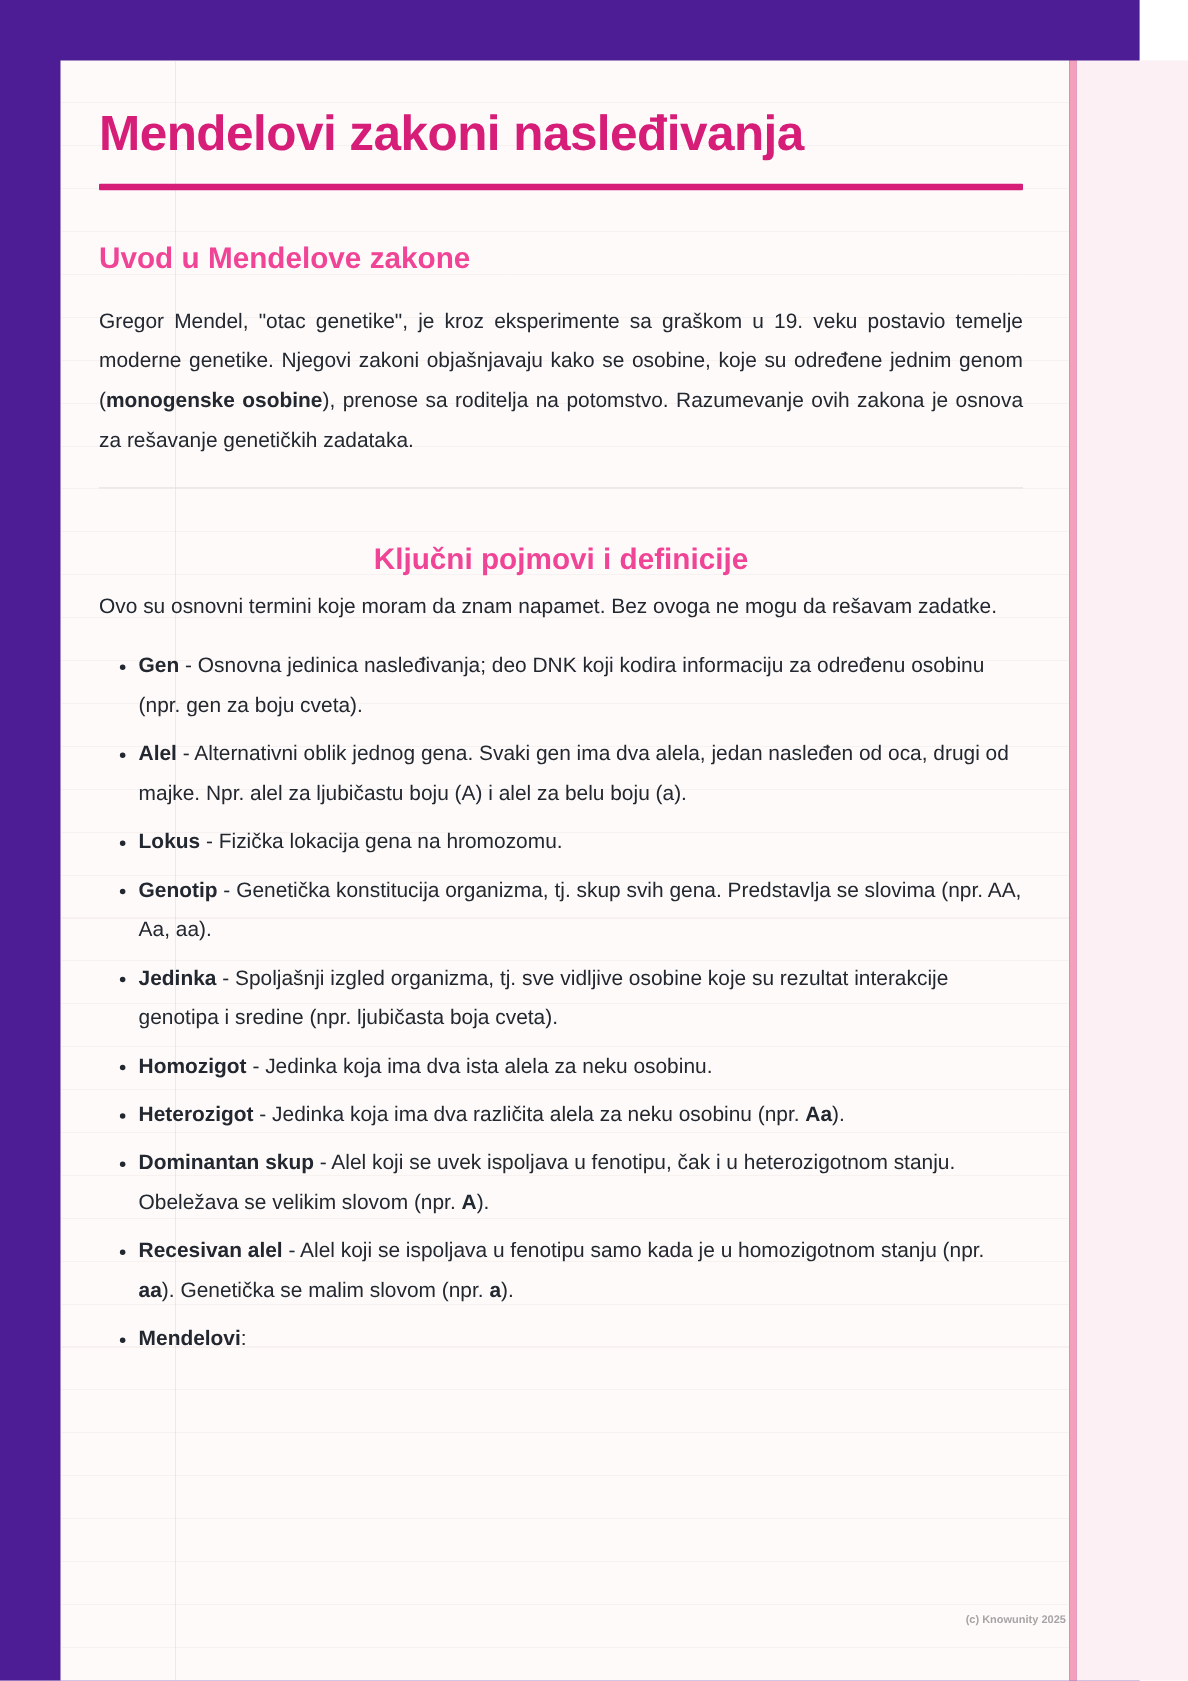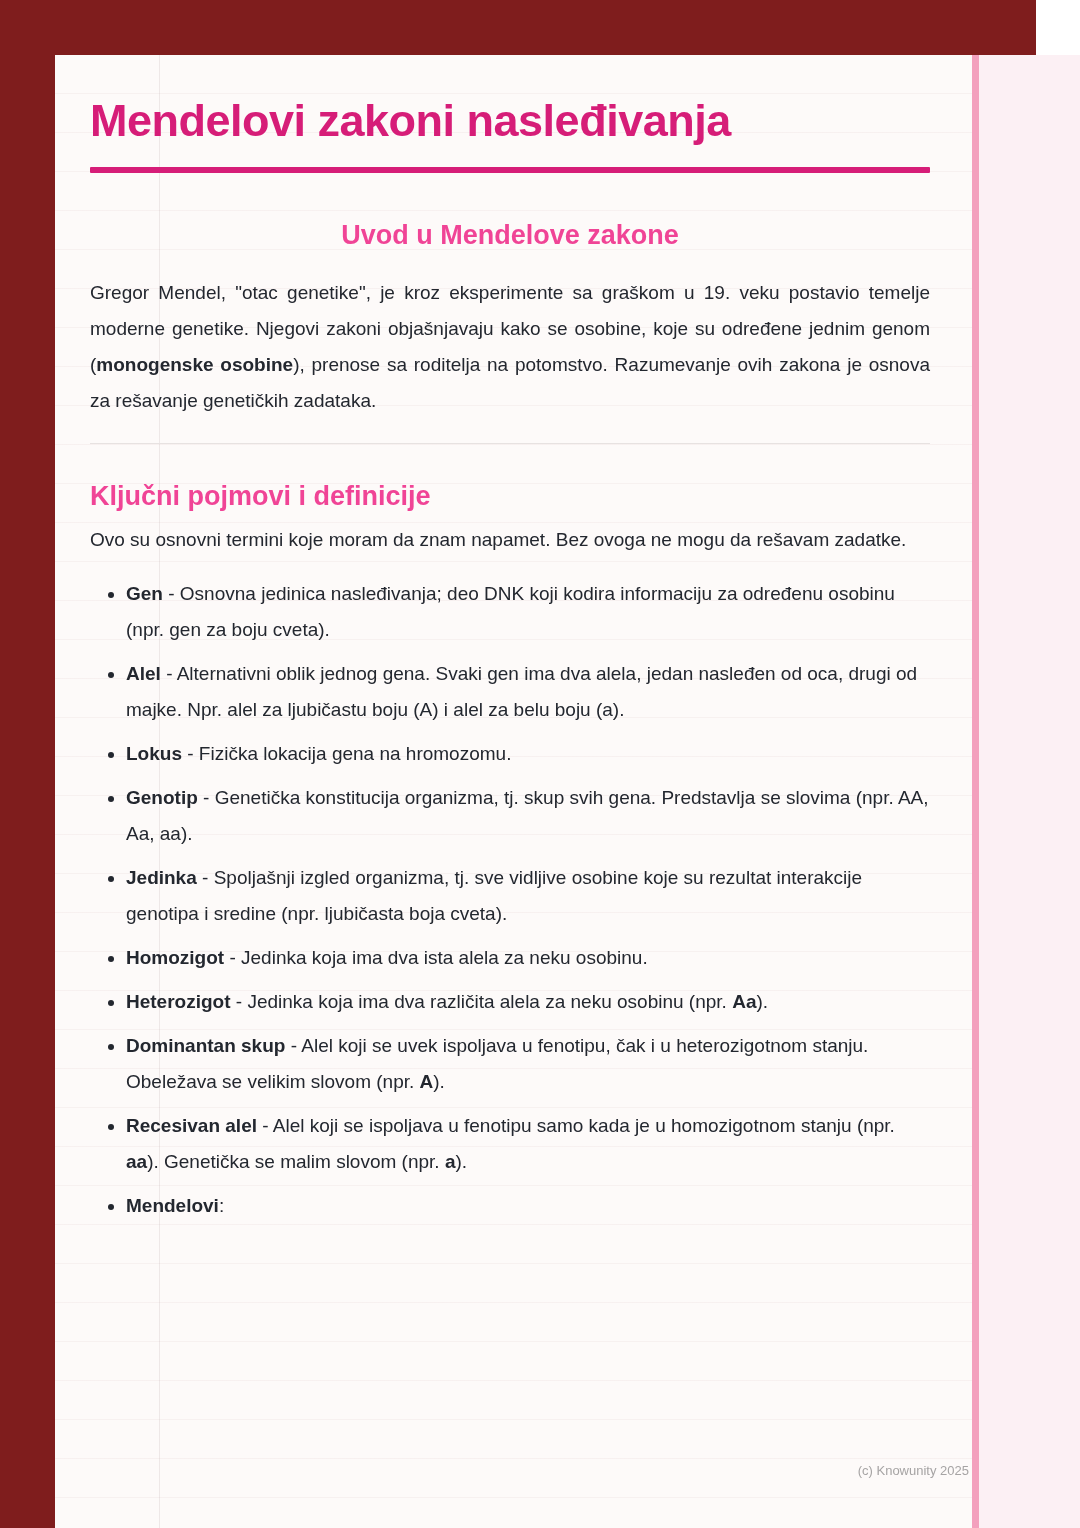--- a/index.html
+++ b/index.html
@@ -1,21 +1,21 @@
 <!DOCTYPE html>
 <html><head>
 <meta charset="utf-8">
 <style>
   * { margin: 0; padding: 0; box-sizing: border-box; }
   html, body {
     width: 1080px; height: 1528px; overflow: hidden;
     background: #ffffff;
     font-family: "Liberation Sans", sans-serif;
   }
-  .canvas { position: relative; width: 1036px; height: 1528px; background: #7f1d1d; }
+  .canvas { position: relative; width: 1036px; height: 1528px; background: #4c1d95; }
 
   .page {
     position: absolute; left: 55px; top: 55px; width: 917px; height: 1473px;
     background:
       linear-gradient(to right, transparent 104px, rgba(170,150,150,0.18) 104px, rgba(170,150,150,0.18) 105px, transparent 105px),
       repeating-linear-gradient(to bottom, transparent 0px, transparent 38px, rgba(205,175,175,0.12) 38px, rgba(205,175,175,0.12) 39px),
       #fdfaf9;
     padding: 40px 42px 0 35px;
   }
 
@@ -34,22 +34,22 @@
   }
   .title-rule {
     margin-top: 20px; height: 6px; width: 100%;
     background: #d61d78; border-radius: 1px;
   }
 
   h2.section {
     font-size: 27px; line-height: 32px; font-weight: 700;
     color: #f04496;
   }
-  h2.first { margin-top: 46px; text-align: center; }
-  h2.second { margin-top: 36px; }
+  h2.first { margin-top: 46px; }
+  h2.second { margin-top: 48px; text-align: center; }
 
   p.para {
     margin-top: 24px; font-size: 19px; line-height: 36px; color: #23272f;
   }
   p.para.justify { text-align: justify; }
   p.para.second { margin-top: 10px; }
 
   hr.divider {
     margin-top: 24px; border: none; border-top: 1px solid #e7e2e1; height: 0;
   }
@@ -64,21 +64,21 @@
   ul.terms ul.sub {
     margin-top: 6px; padding-left: 32px; list-style: circle outside;
   }
   ul.terms ul.sub > li {
     font-size: 19px; line-height: 36px; margin-bottom: 12px;
   }
   .b { font-weight: 700; }
 
   .watermark {
     position: absolute; right: 67px; bottom: 50px;
-    font-size: 13px; color: #a6a4a4; z-index: 5;
+    font-size: 10px; color: #a6a4a4; z-index: 5; font-weight: bold;
   }
 </style>
 </head>
 <body>
 
 <div class="canvas">
 
   <div class="page">
     <h1 class="title">Mendelovi zakoni nasleđivanja</h1>
     <div class="title-rule"></div>

